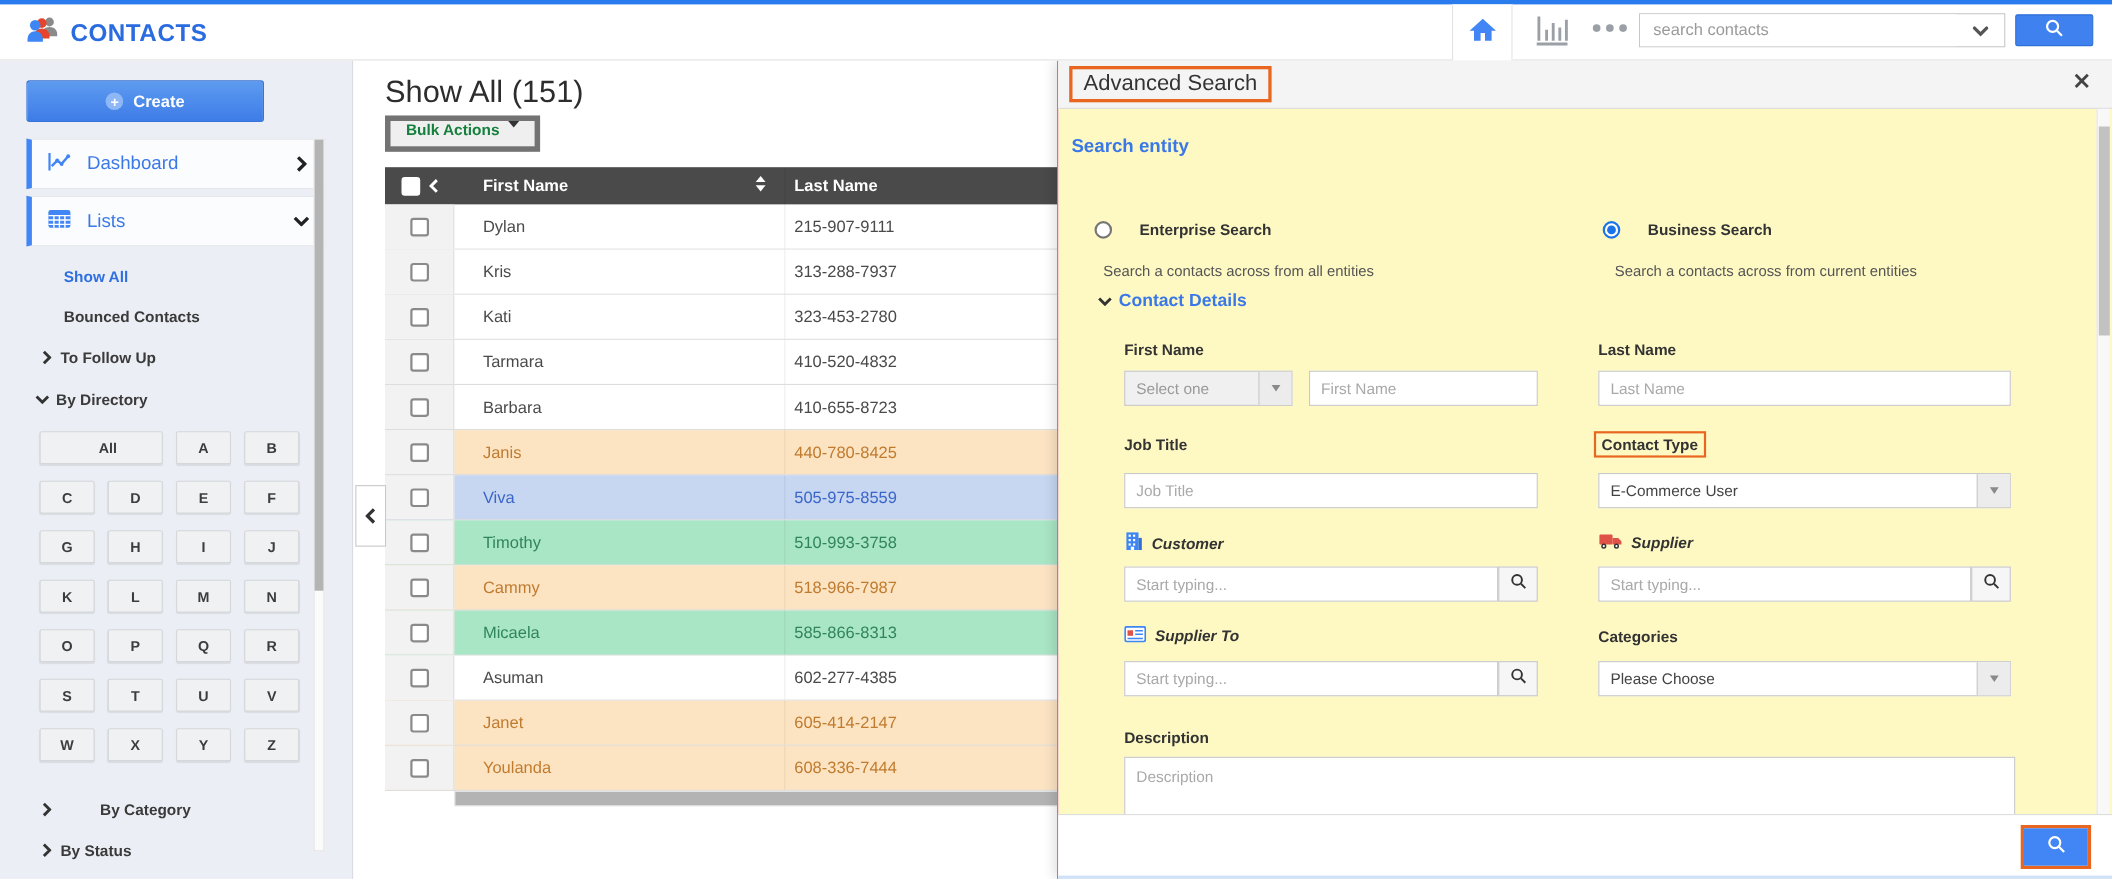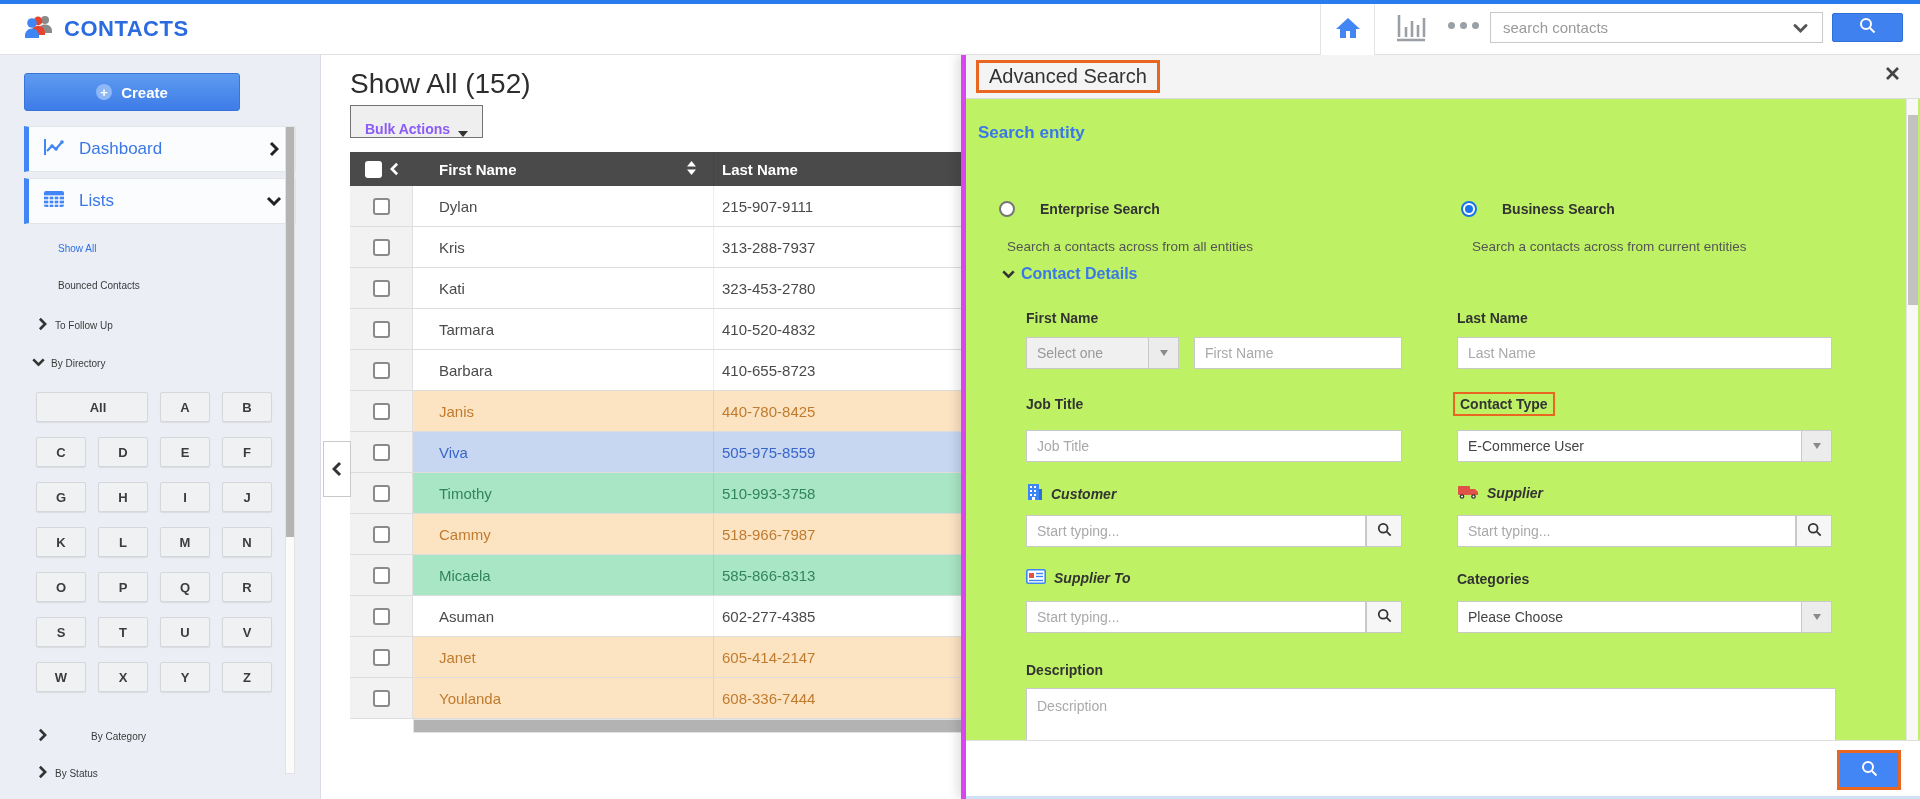--- a/index.html
+++ b/index.html
@@ -29,33 +29,33 @@
     background:linear-gradient(#5d9bf0,#3e7ce8); border:1px solid #3a74d8; color:#fff; font-weight:bold; font-size:15px;
     display:flex; align-items:center; justify-content:center; gap:9px; cursor:pointer; }
   .plus-circle { width:16px; height:16px; border-radius:50%; background:#8db7f5; color:#fff; font-size:13px; font-weight:bold;
     display:flex; align-items:center; justify-content:center; line-height:1; }
   .menu-box { position:absolute; left:24px; width:272px; height:46px; background:#fbfcfd; border:1px solid #e1e4e9;
     border-left:5px solid #4285f4; display:flex; align-items:center; padding:0 16px 0 14px; cursor:pointer; }
   .menu-box .mlabel { color:#3b78e7; font-size:17px; margin-left:14px; flex:1; }
   .menu-box .chev { color:#222; }
   .side-scroll { position:absolute; left:285px; top:71px; width:10px; height:648px; background:#fbfbfb; border:1px solid #e3e3e3; }
   .side-scroll .thumb { position:absolute; left:0; top:0; width:100%; height:410px; background:#b4b4b4; }
-  .subitem { position:absolute; font-size:10px; font-weight:normal; color:#3a3a3a; cursor:pointer; display:flex; align-items:flex-end; gap:8px; }
+  .subitem { position:absolute; font-size:14px; font-weight:bold; color:#3a3a3a; cursor:pointer; display:flex; align-items:center; gap:8px; }
   .subitem.active { color:#2f6fe0; }
   .letters { position:absolute; left:36px; top:337px; width:236px; display:grid;
     grid-template-columns:repeat(4,1fr); column-gap:12px; row-gap:15px; }
   .letter { height:30px; background:#f0f1f3; border:1px solid #d5d7da; box-shadow:0 1px 1px rgba(0,0,0,.08);
     color:#3c3c3c; font-size:13px; font-weight:bold; display:flex; align-items:center; justify-content:center; border-radius:2px; cursor:pointer; }
   .letter-all { grid-column:span 2;padding-left:12px; }
 
   
   .main { position:absolute; left:321px; top:55px; right:0; bottom:0; background:#fff; z-index:5; }
   .page-title { position:absolute; left:29px; top:13px; font-size:28px; color:#2d2d2d; }
-  .bulk-btn { position:absolute; left:29px; top:50px; height:33px; padding:0 14px; background:#efefef; border:1px solid #737373;
-    font-size:14px; font-weight:bold; color:#8b5cf6; display:flex; align-items:flex-end; gap:8px; cursor:pointer; }
+  .bulk-btn { position:absolute; left:29px; top:50px; height:33px; padding:0 14px; background:#efefef; border:5px solid #737373;
+    font-size:14px; font-weight:bold; color:#15803d; display:flex; align-items:flex-start; gap:8px; cursor:pointer; }
   .caret-down { width:0; height:0; border-left:5px solid transparent; border-right:5px solid transparent; border-top:6px solid #333; }
   .table { position:absolute; left:29px; top:97px; width:1400px; }
   .thead { display:flex; height:34px; background:#4a4a4a; color:#fff; align-items:center; }
   .thead .cbcell { background:transparent; border-right:none; }
   .cbcell { width:63px; flex:none; display:flex; align-items:center; justify-content:center; gap:8px; align-self:stretch;
     background:#f2f2f2; border-right:1px solid #e0e0e0; }
   .cb { width:17px; height:17px; background:#fff; border:2px solid #8a8a8a; border-radius:3px; cursor:pointer; }
   .thead .cb { border-color:#fff; }
   .thead .cell { font-size:15px; font-weight:bold; }
   .cell.c1 { width:301px; flex:none; padding-left:26px; display:flex; align-items:center; position:relative;
@@ -65,22 +65,22 @@
   .trow { display:flex; height:41px; background:#fff; border-bottom:1px solid #dddddd; font-size:15px; color:#4a4a4a; }
   .row-orange { background:#fce4c3; color:#c07b2e; }
   .row-blue   { background:#c7d7f2; color:#3a66c9; }
   .row-green  { background:#a9e6c5; color:#31855c; }
   .hscroll { position:absolute; left:92px; top:664px; width:869px; height:14px; background:#f1f1f1; border:1px solid #e3e3e3; }
   .hscroll .thumb { position:absolute; left:0; top:0; height:100%; width:600px; background:#b3b3b3; }
   .collapse-tab { position:absolute; left:2px; top:386px; width:28px; height:56px; background:#fff; border:1px solid #c9c9c9;
     display:flex; align-items:center; justify-content:center; color:#333; cursor:pointer; }
 
   
-  .panel { position:absolute; left:961px; top:55px; right:0; bottom:0; background:#bef264; z-index:30;
-    border-left:5px solid #d946ef; box-shadow:-4px 0 10px rgba(0,0,0,.12); }
+  .panel { position:absolute; left:961px; top:55px; right:0; bottom:0; background:#fef9c3; z-index:30;
+    border-left:1px solid #d946ef; box-shadow:-4px 0 10px rgba(0,0,0,.12); }
   .panel-head { position:absolute; left:0; top:0; right:0; height:44px; background:#f4f4f4; border-bottom:1px solid #ddd; }
   .panel-title { position:absolute; left:10px; top:5px; border:3px solid #e8661f; padding:2px 10px; font-size:20px; color:#333; background:#f4f4f4; }
   .panel-close { position:absolute; right:20px; top:11px; font-size:18px; font-weight:bold; color:#444; cursor:pointer; line-height:1; }
   .sec-blue { color:#3b78e7; font-weight:bold; }
   .search-entity { position:absolute; left:12px; top:68px; font-size:17px; }
   .radio-row { position:absolute; top:138px; left:0; right:0; height:60px; }
   .radio { width:16px; height:16px; border-radius:50%; border:2px solid #767676; background:#fff; flex:none; position:relative; cursor:pointer; }
   .radio.checked { border-color:#1a73e8; }
   .radio.checked::after { content:""; position:absolute; left:2px; top:2px; width:8px; height:8px; border-radius:50%; background:#1a73e8; }
   .radio-item { position:absolute; display:flex; align-items:flex-end; gap:25px; font-size:14px; font-weight:bold; color:#333;margin-left:11px; }
@@ -293,21 +293,21 @@
     <span class="chev">
       <svg width="9" height="14" viewBox="0 0 10 16">
           <path d="M2 2 L8 8 L2 14" stroke="#333" stroke-width="3" fill="none"></path>
         </svg>
     </span>
     <span>By Status</span>
   </div>
 </div>
 
 <div class="main">
-  <div class="page-title">Show All (152)</div>
+  <div class="page-title">Show All (151)</div>
   <div class="bulk-btn">
     <span>Bulk Actions</span>
     <span class="caret-down"></span>
   </div>
 
   <div class="table">
     <div class="thead">
       <div class="cbcell">
         <span class="cb"></span>
         <span class="chev rot180">

